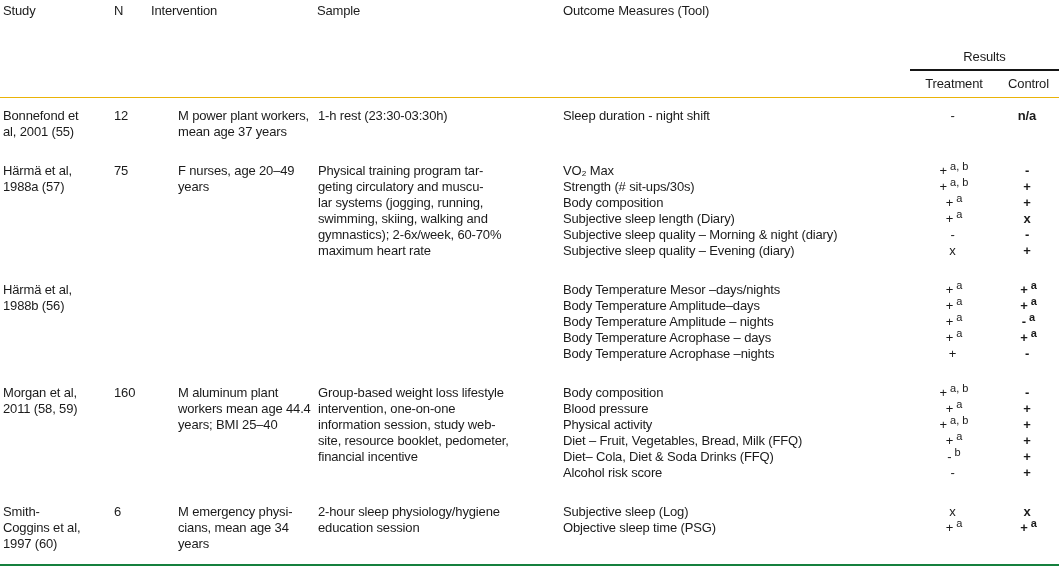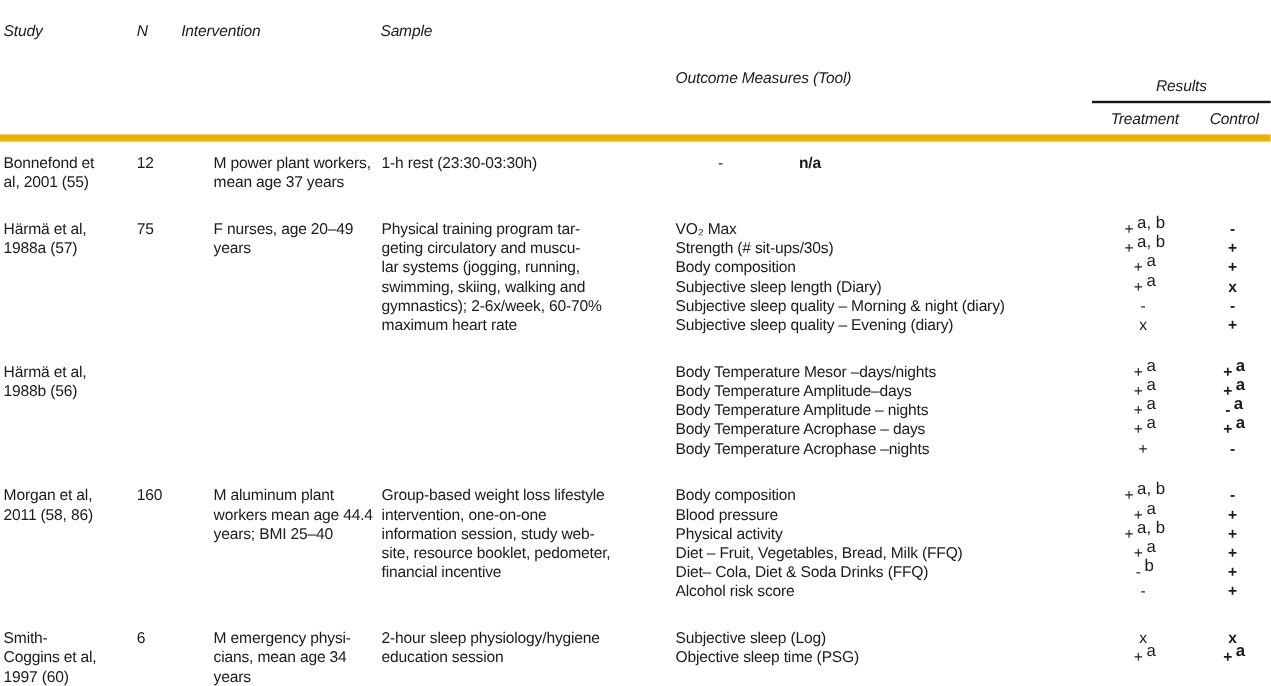--- a/index.html
+++ b/index.html
@@ -12,24 +12,24 @@
   .page { width: 1059px; }
 
   
   .grid-row {
     display: grid;
     grid-template-columns: 110px 36px 167px 245px 1fr;
     align-items: start;
   }
 
   
-  .hdr { padding-top: 16px; border-bottom: 6px solid #eab308; font-style: italic; }
+  .hdr { padding-top: 1px; border-bottom: 1px solid #eab308; }
   .hcell { padding-left: 4px; padding-top: 2px; }
   .h-study { padding-left: 3px; }
-  .h-outcomes { display: flex; align-items: center; }
+  .h-outcomes { display: flex; align-items: flex-start; }
   .h-out-label { flex: 1; padding-left: 5px; padding-top: 2px; }
   .h-results-block { width: 149px; margin-top: 48px; }
   .h-results-title { text-align: center; padding-bottom: 4px; border-bottom: 2px solid #161616; }
   .h-results-sub { display: flex; padding-top: 5px; padding-bottom: 5px; }
   .h-results-sub .t { width: 88px; text-align: center; }
   .h-results-sub .c { width: 61px; text-align: center; }
 
   
   .tbody { padding-top: 10px; border-bottom: 2px solid #15803d; }
   .group { margin-bottom: 23px; }
@@ -39,21 +39,21 @@
   .c-n { padding-left: 4px; }
   .c-sample { padding-left: 4px; margin-left: 28px; }
   .c-interv { padding-left: 5px; }
 
   .c-outcomes { display: block; }
   .oline { display: flex; align-items: baseline; }
   .measure { flex: 1; padding-left: 5px; }
   .rcol { text-align: center; white-space: nowrap; }
   .rcol.treat { width: 88px; }
   .rcol.ctrl { width: 61px; font-weight: bold; }
-  sup.fn { font-size: 14px; letter-spacing: 0; margin-left: 3px; line-height: 0; }
+  sup.fn { font-size: 11px; letter-spacing: 0; margin-left: 3px; line-height: 0; }
 
   
   .footnotes { padding: 8px 0 0 2px; }
   .footnote { line-height: 19px; }
   .footnote sup { font-size: 9px; margin-right: 3px; }
 </style>
 </head>
 <body>
 
 <div class="page">
@@ -79,20 +79,21 @@
 
     <div class="group grid-row">
       <div class="cell c-study">Bonnefond et
 al, 2001 (55)</div>
       <div class="cell c-n">12</div>
       <div class="cell c-sample">M power plant workers,
 mean age 37 years</div>
       <div class="cell c-interv">1-h rest (23:30-03:30h)</div>
       <div class="c-outcomes">
           <div class="oline">
+            <div class="measure">Sleep duration - night shift</div>
             <div class="rcol treat"><span>-</span><sup class="fn"></sup></div>
             <div class="rcol ctrl"><span>n/a</span><sup class="fn"></sup></div>
           </div>
         </div>
     </div>
 
     <div class="group grid-row">
       <div class="cell c-study">Härmä et al,
 1988a (57)</div>
       <div class="cell c-n">75</div>
@@ -168,21 +169,21 @@
           <div class="oline">
             <div class="measure">Body Temperature Acrophase –nights</div>
             <div class="rcol treat"><span>+</span><sup class="fn"></sup></div>
             <div class="rcol ctrl"><span>-</span><sup class="fn"></sup></div>
           </div>
         </div>
     </div>
 
     <div class="group grid-row">
       <div class="cell c-study">Morgan et al,
-2011 (58, 86)</div>
+2011 (58, 59)</div>
       <div class="cell c-n">160</div>
       <div class="cell c-sample">M aluminum plant
 workers mean age 44.4
 years; BMI 25–40</div>
       <div class="cell c-interv">Group-based weight loss lifestyle
 intervention, one-on-one
 information session, study web-
 site, resource booklet, pedometer,
 financial incentive</div>
       <div class="c-outcomes">

